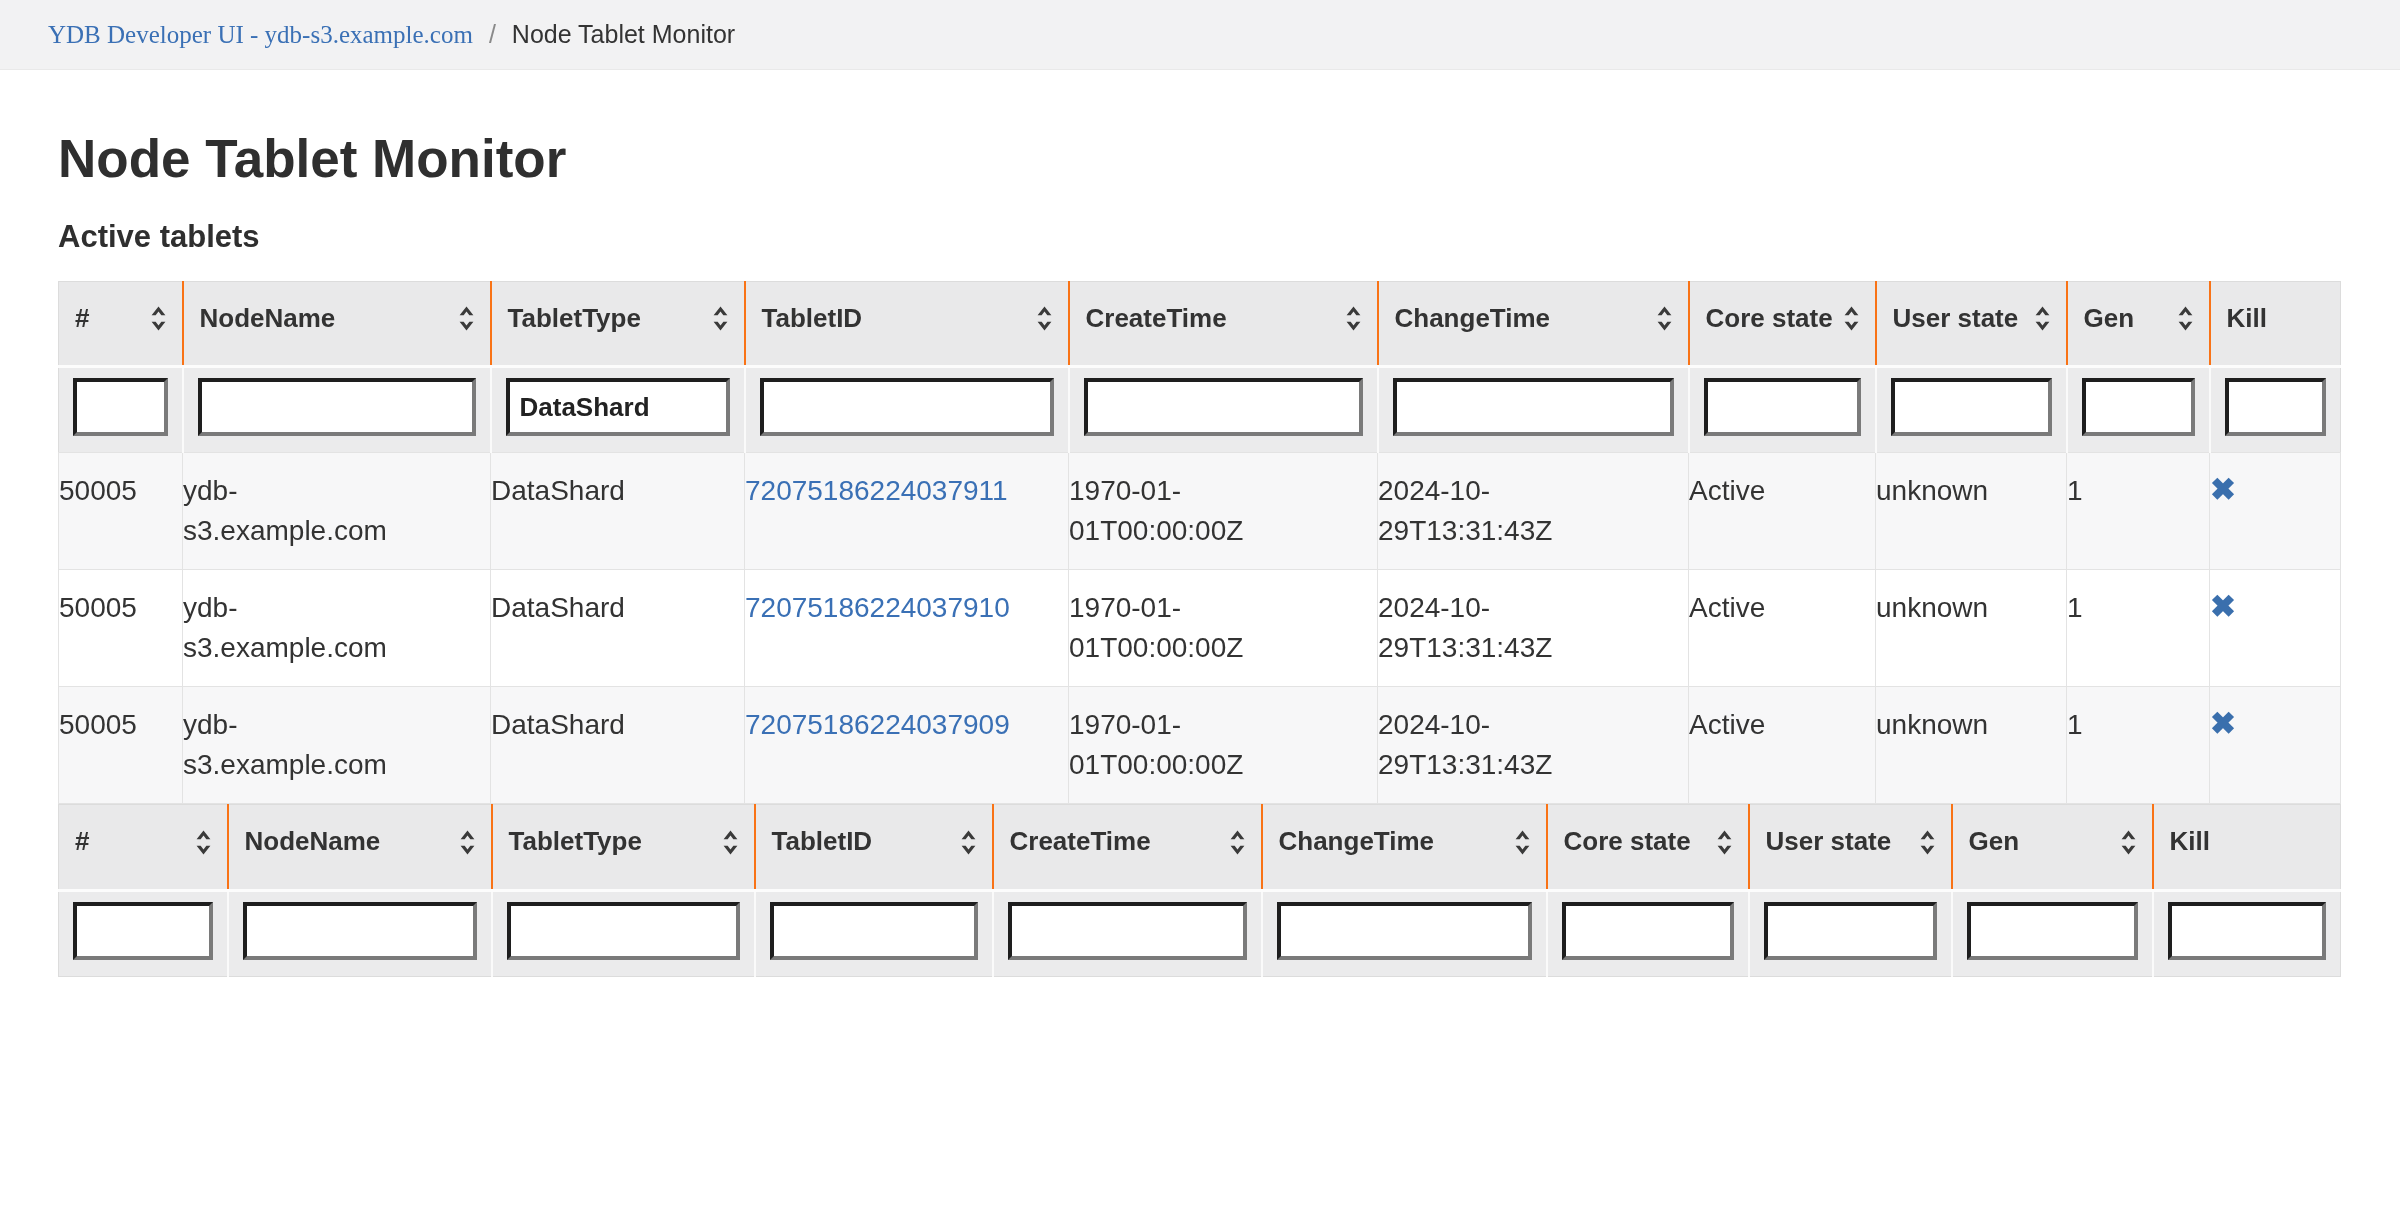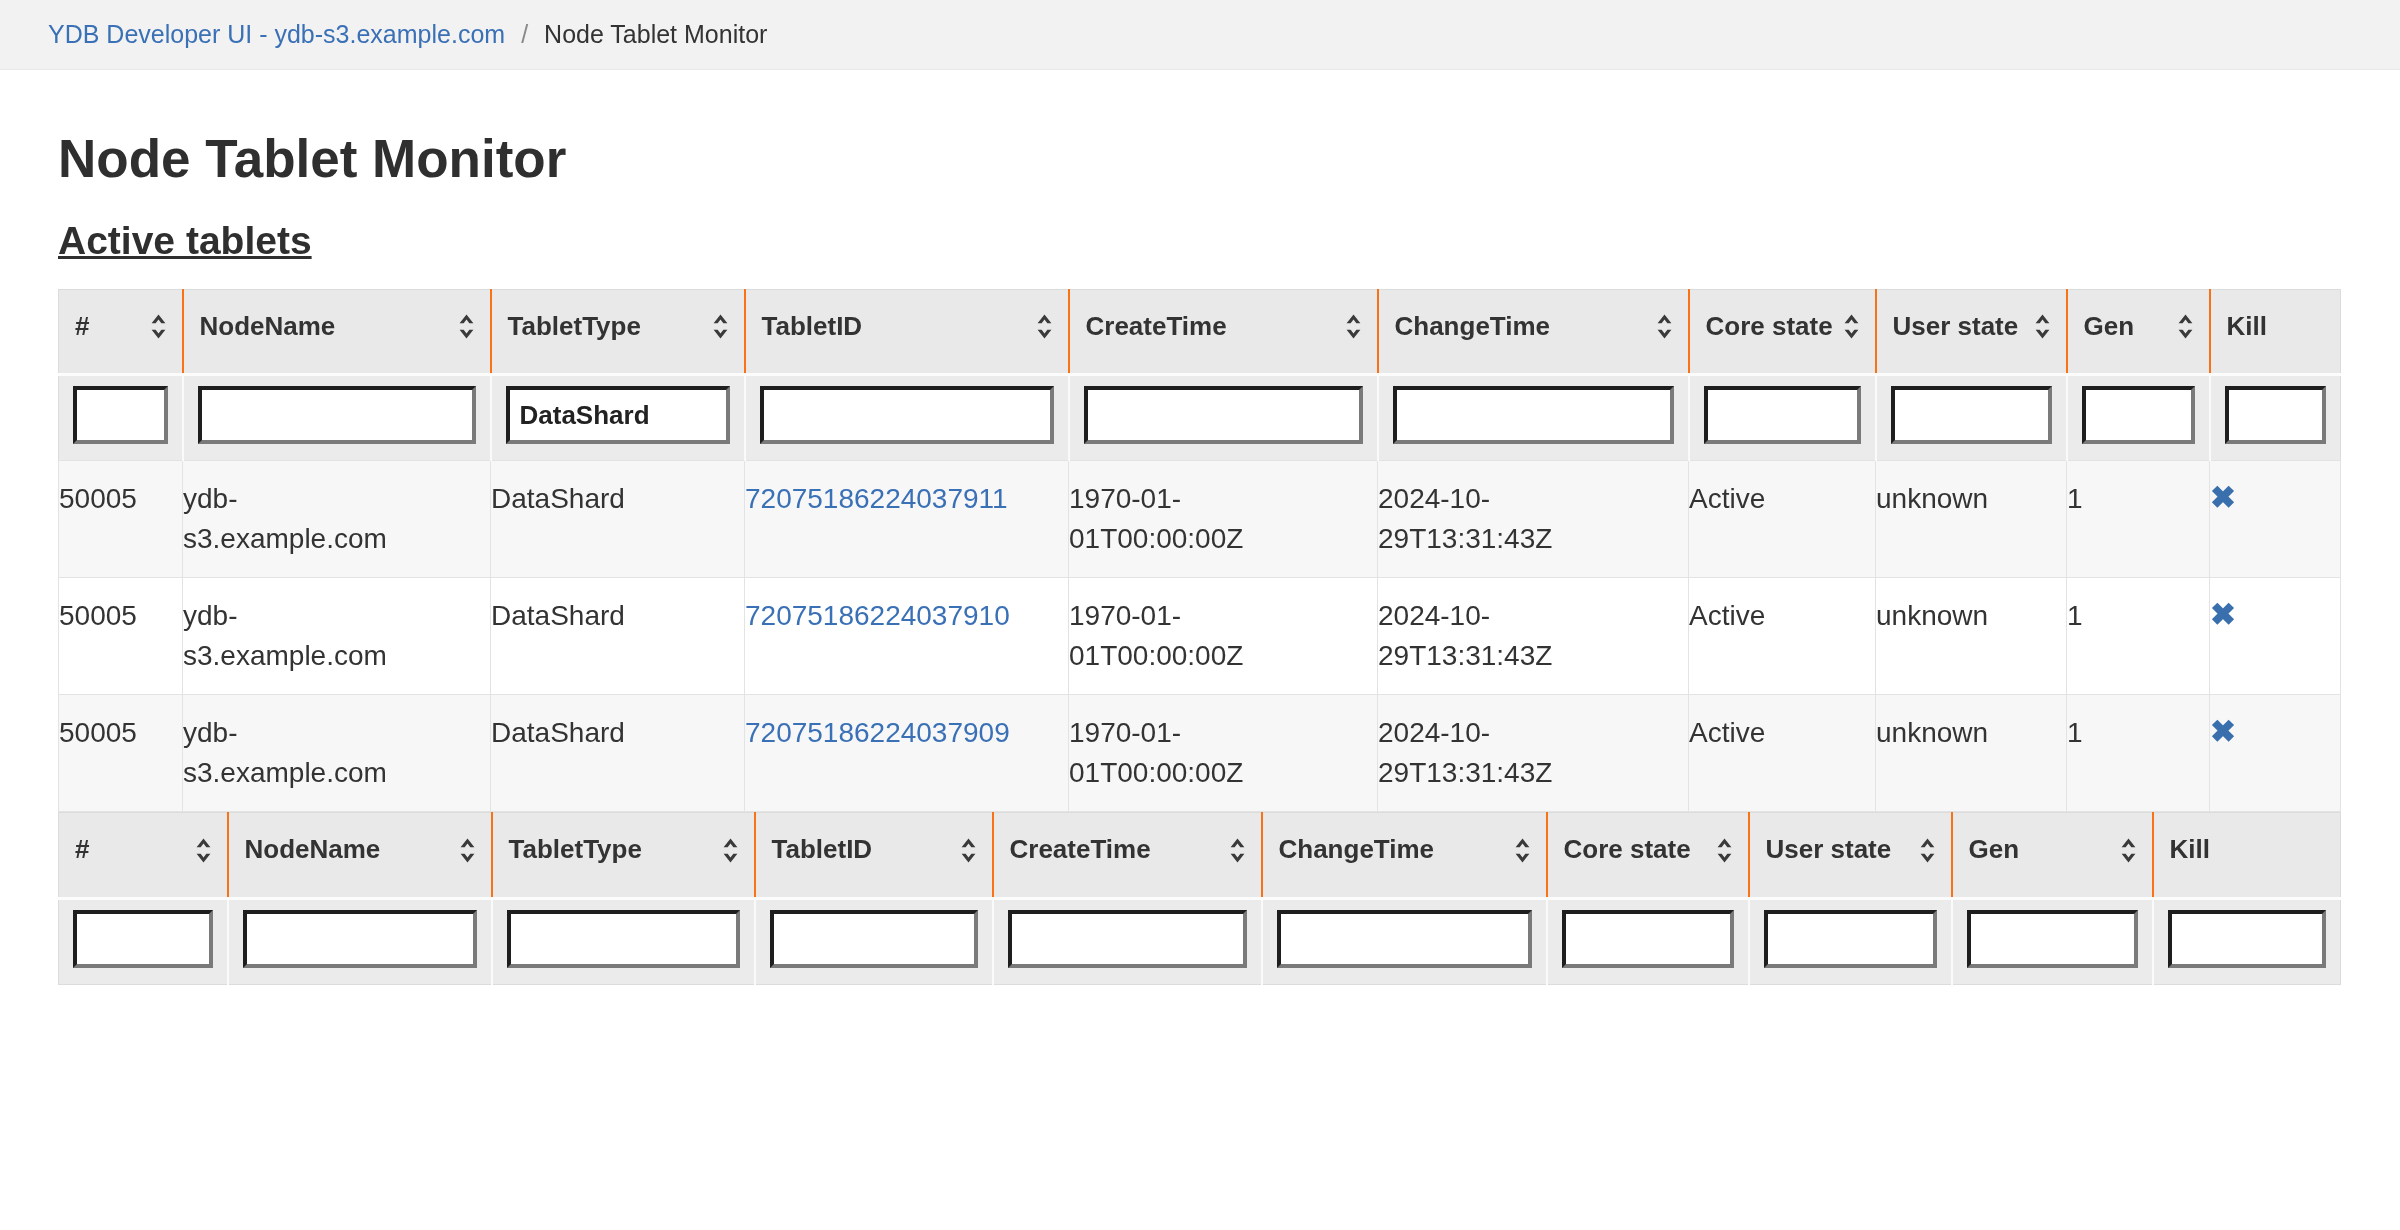--- a/index.html
+++ b/index.html
@@ -7,28 +7,28 @@
   body {
     width: 2400px; height: 1230px; overflow: hidden;
     font-family: "Liberation Sans", sans-serif; color: #333;
   }
 
   
   .crumb-bar {
     height: 70px; background: #f2f2f3; border-bottom: 1px solid #e9e9e9;
     display: flex; align-items: center; padding: 0 48px; font-size: 25px;
   }
-  .crumb-link { color: #3a70b5; text-decoration: none; cursor: pointer; }
+  .crumb-link { color: #3a70b5; text-decoration: none; cursor: pointer; font-family: Liberation Serif, serif; }
   .crumb-sep { color: #8a8a8a; margin: 0 16px; }
   .crumb-current { color: #333; }
 
   main { padding: 0 58px; }
 
   h1.page-title { font-size: 53px; font-weight: 700; color: #2f2f2f; margin: 58px 0 18px; }
-  h2.section-heading { font-size: 39px; font-weight: 700; color: #2f2f2f; margin: 30px 0 26px; text-decoration: underline; }
+  h2.section-heading { font-size: 31px; font-weight: 700; color: #2f2f2f; margin: 30px 0 26px; }
   .dead-section h2.section-heading { margin-top: 50px; }
 
   table.tablet-table {
     border-collapse: collapse; table-layout: fixed; width: 2282px;
     border: 1px solid #dcdcdc;
   }
 
   
   tr.head-row th {
     background: #e9e9ea; vertical-align: bottom;

